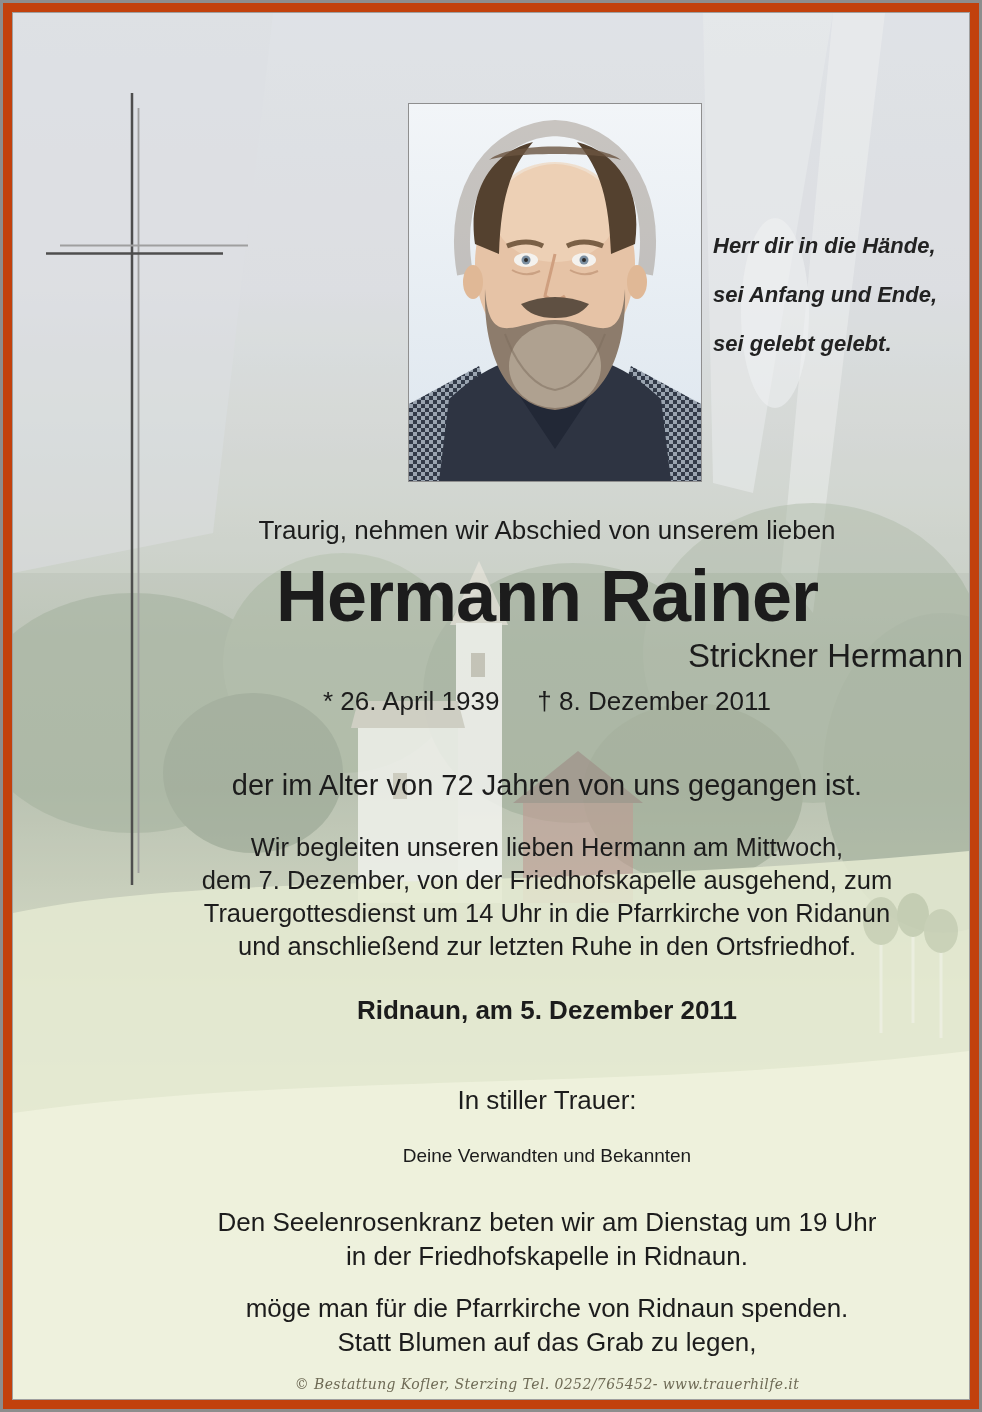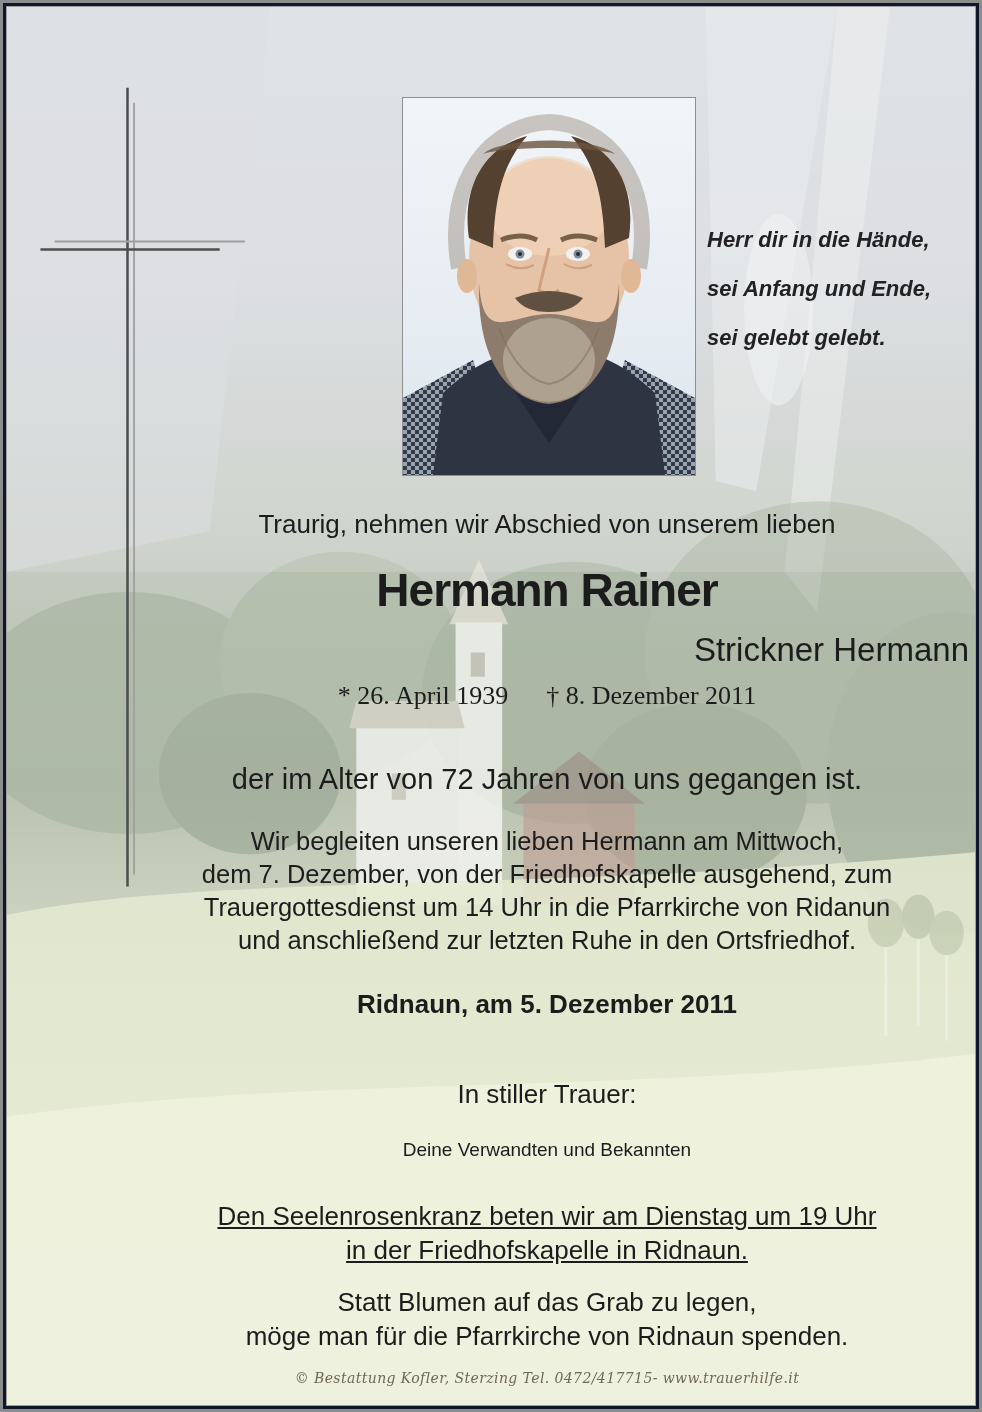--- a/index.html
+++ b/index.html
@@ -1,41 +1,41 @@
 <!DOCTYPE html>
 <html><head>
 <meta charset="utf-8">
 <title>Document</title>
 <style>
   html,body{margin:0;padding:0;background:#ffffff;}
   .stage{position:relative;width:982px;height:1412px;background:#fff;overflow:hidden;
          font-family:"Liberation Sans", sans-serif;color:#1c1c1c;}
   .card{position:absolute;inset:0;box-sizing:border-box;border:3px solid #8d8d8d;
-        background:#0f172a;padding:3px;}
+        background:#c2410c;padding:9px;}
   .inner{position:relative;width:100%;height:100%;box-sizing:border-box;
          border:1px solid #9f9f9f;overflow:hidden;background:#d7dcd9;}
   .bg-svg{position:absolute;inset:0;width:100%;height:100%;}
   .portrait{position:absolute;left:395px;top:90px;width:292px;height:377px;
             border:1px solid #8f8f8f;background:#eef2f6;}
   .portrait svg{display:block;width:100%;height:100%;}
   .quote{position:absolute;left:700px;top:208px;width:250px;
          font-style:italic;font-weight:bold;font-size:22px;line-height:49px;
          color:#222;text-align:left;}
   .col{position:absolute;left:118px;right:6px;text-align:center;}
   .intro{top:502px;font-size:26px;}
-  .name{top:548px;font-size:46px;font-weight:bold;letter-spacing:-1px;line-height:70px;}
+  .name{top:548px;font-size:72px;font-weight:bold;letter-spacing:-1px;line-height:70px;}
   .vulgo{top:624px;font-size:33px;text-align:right;}
   .dates{top:673px;font-size:26px;}
-  .dates .row{display:inline-flex;gap:38px;font-family:Liberation Serif, serif;}
+  .dates .row{display:inline-flex;gap:38px;}
   .age{top:756px;font-size:29px;}
   .funeral{top:818px;font-size:25.5px;line-height:33px;}
   .place{top:982px;font-size:26px;font-weight:bold;}
   .stiller{top:1072px;font-size:26px;}
   .mourners{top:1132px;font-size:19px;}
-  .rosary{top:1192px;font-size:26px;line-height:34px;text-decoration:underline;}
+  .rosary{top:1192px;font-size:26px;line-height:34px;}
   .donation{top:1278px;font-size:26px;line-height:34px;}
   .footer{top:1363px;font-family:"DejaVu Serif", serif;font-style:italic;
           font-size:14px;letter-spacing:.4px;color:#6e6a55;}
 </style>
 </head>
 <body>
 
 <div class="stage">
   <div class="card">
     <div class="inner">
@@ -193,21 +193,21 @@
       <div class="col place">Ridnaun, am 5. Dezember 2011</div>
       <div class="col stiller">In stiller Trauer:</div>
       <div class="col mourners">Deine Verwandten und Bekannten</div>
 
       <div class="col rosary">
         <div>Den Seelenrosenkranz beten wir am Dienstag um 19 Uhr</div>
         <div>in der Friedhofskapelle in Ridnaun.</div>
       </div>
 
       <div class="col donation">
+        <div>möge man für die Pfarrkirche von Ridnaun spenden.</div>
         <div>Statt Blumen auf das Grab zu legen,</div>
-        <div>möge man für die Pfarrkirche von Ridnaun spenden.</div>
-      </div>
-
-      <div class="col footer">© Bestattung Kofler, Sterzing  Tel. 0472/417715- www.trauerhilfe.it</div>
+      </div>
+
+      <div class="col footer">© Bestattung Kofler, Sterzing  Tel. 0252/765452- www.trauerhilfe.it</div>
 
     </div>
   </div>
 </div>
 
 </body></html>

